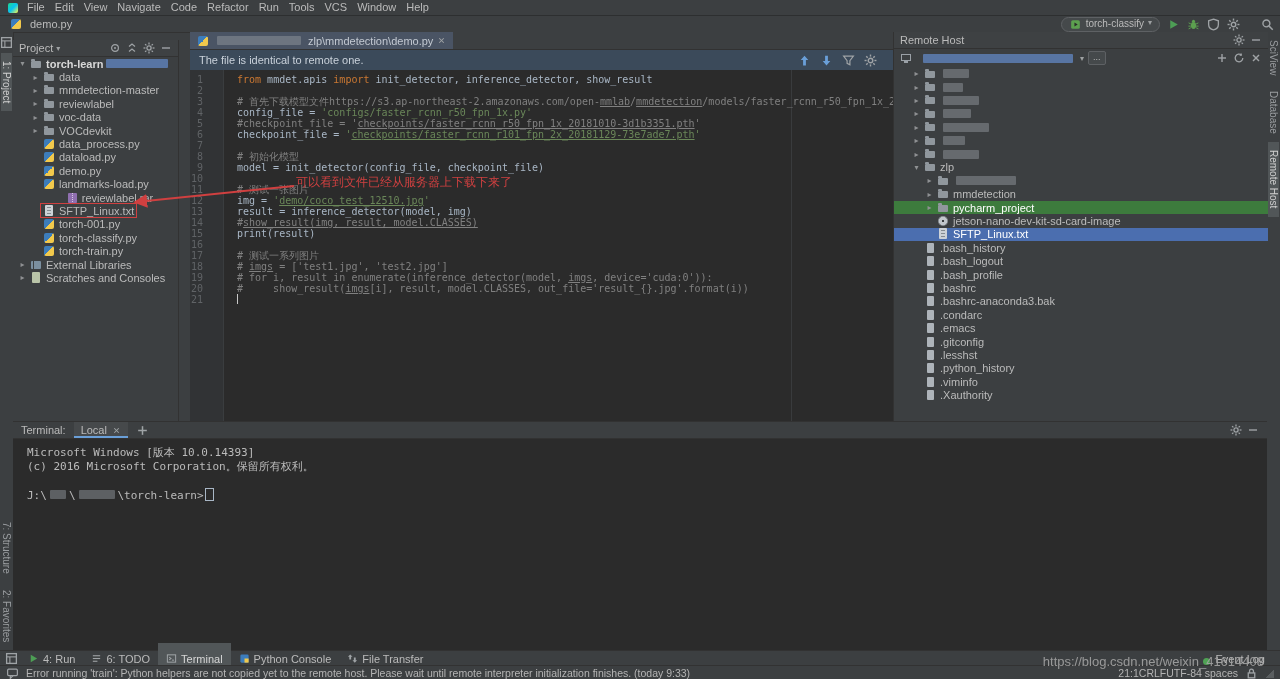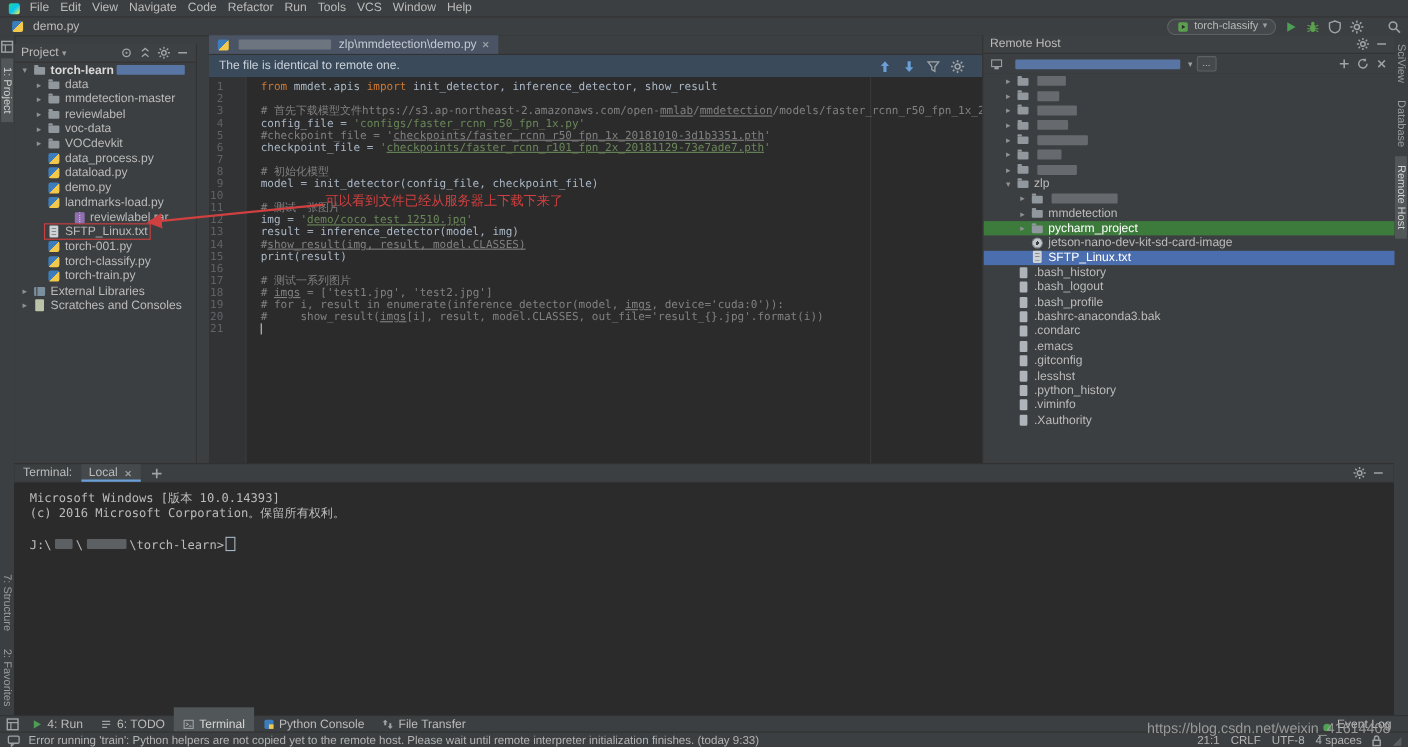--- a/index.html
+++ b/index.html
@@ -120,21 +120,21 @@
   .bb-items{display:flex;align-items:center}
   .bb-item{display:flex;align-items:center;gap:4px;padding:0 8px;height:31px}
   .bb-item.active{background:#515658;color:#d6d6d6}
   .bb-item [data-icon]{width:11px;height:11px}
   .eventlog{margin-left:auto;display:flex;align-items:flex-end;gap:5px;padding-right:10px}
   .dotgreen{width:7px;height:7px;border-radius:50%;background:#4fa254}
   .statusbar{position:absolute;left:0;right:0;top:665px;height:14px;background:#3c3f41;
              border-top:1px solid #323232;display:flex;align-items:center;gap:7px;padding:0 6px;
              font-size:10.5px;color:#b4b4b4}
   .sb-msg{white-space:nowrap;overflow:hidden}
-  .sb-right{margin-left:auto;display:flex;gap:10px;align-items:center;white-space:nowrap}
+  .sb-right{margin-left:auto;display:flex;gap:0;align-items:center;white-space:nowrap}
   .grip{width:9px;height:9px;background:linear-gradient(135deg,transparent 55%,#5a5e60 55%)}
   
   .anno-text{position:absolute;left:296px;top:174px;color:#d04040;font-size:12px;z-index:40}
   .anno-arrow{position:absolute;left:126px;top:180px;width:172px;height:32px;z-index:40}
   .watermark{position:absolute;right:16px;top:654px;font-size:13px;color:#a3a3a3;opacity:.9;z-index:50}
 </style>
 </head>
 <body>
 
 <div class="app">
@@ -659,20 +659,27 @@
           <span class="tarrow"></span>
           <span class="rowbox">
             <span class="ic ic-dot"></span>
             <span class="tlab">.bash_profile</span>
           </span>
         </div>
         <div class="trow" style="padding-left: 17px;">
           <span class="tarrow"></span>
           <span class="rowbox">
             <span class="ic ic-dot"></span>
+            <span class="tlab">.bashrc</span>
+          </span>
+        </div>
+        <div class="trow" style="padding-left: 17px;">
+          <span class="tarrow"></span>
+          <span class="rowbox">
+            <span class="ic ic-dot"></span>
             <span class="tlab">.bashrc-anaconda3.bak</span>
           </span>
         </div>
         <div class="trow" style="padding-left: 17px;">
           <span class="tarrow"></span>
           <span class="rowbox">
             <span class="ic ic-dot"></span>
             <span class="tlab">.condarc</span>
           </span>
         </div>

